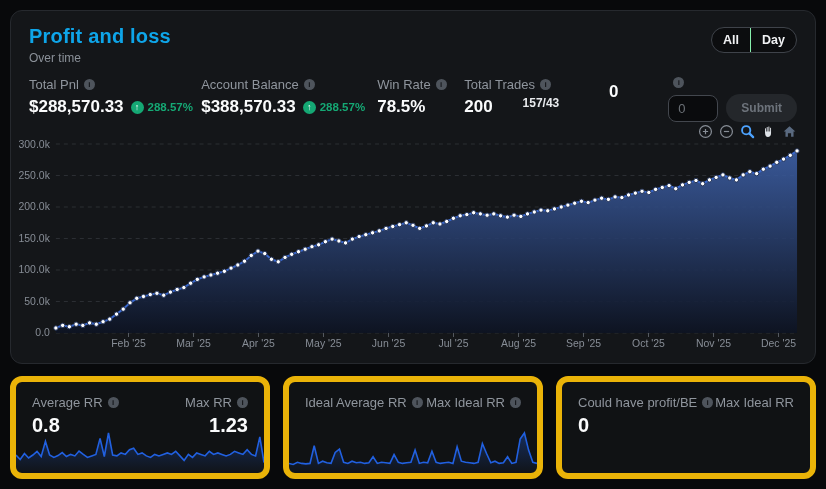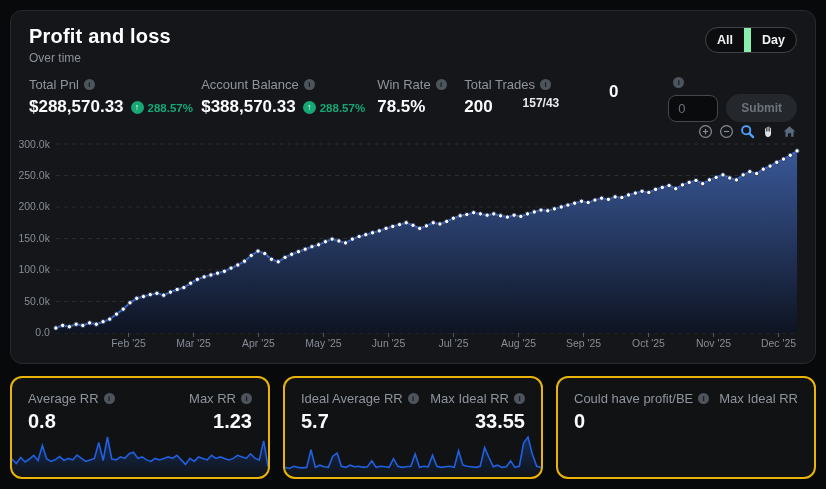--- a/index.html
+++ b/index.html
@@ -10,50 +10,50 @@
     font-family:"Liberation Sans", sans-serif;
   }
   .page { padding:10px; display:flex; flex-direction:column; gap:12px; }
 
   
   .main-card {
     background:#141619; border:1px solid #26292e; border-radius:12px;
     padding:14px 18px 0; position:relative; height:354px;
   }
   .head-row { display:flex; justify-content:space-between; align-items:flex-start; }
-  .title { font-size:20px; font-weight:800; color:#ffffff; letter-spacing:.2px; }
+  .title { font-size:20px; font-weight:800; color:#0ea5e9; letter-spacing:.2px; }
   .subtitle { font-size:12px; color:#8b9199; margin-top:3px; }
 
   .segmented {
     display:flex; border:1px solid #3f434a; border-radius:16px; overflow:hidden;
     background:#0c0d0f; margin-top:2px;
   }
   .segmented button {
     background:transparent; border:none; color:#f0f1f3; font-family:inherit;
     font-size:12.5px; font-weight:600; padding:5px 11px; cursor:pointer;
   }
-  .segmented button + button { border-left:7px solid #86efac; }
+  .segmented button + button { border-left:1px solid #86efac; }
 
   
   .stats-row { display:flex; margin-top:12px; }
   .stat-label-row { display:flex; align-items:center; font-size:13px; color:#8f959d; }
   .stat-value-row { display:flex; align-items:center; gap:7px; margin-top:5px; }
   .stat-value { font-size:17px; font-weight:700; color:#fafbfc; }
   .w1{width:180px}.w2{width:184px}.w3{width:91px}.w4{width:97px}.w5{width:114px}
   .w6{margin-left:auto}
   .center-val { justify-content:center; }
 
   .info {
     width:11px; height:11px; border-radius:50%; background:#4e545c; color:#14161a;
     font-size:8px; font-weight:700; display:inline-flex; align-items:center;
     justify-content:center; margin-left:5px; cursor:pointer; flex:none;
   }
   .info::after { content:"i"; }
 
-  .delta { display:inline-flex; align-items:flex-end; gap:4px; color:#15a874;
+  .delta { display:inline-flex; align-items:center; gap:4px; color:#15a874;
            font-size:11.5px; font-weight:700; }
   .delta-circle { width:13px; height:13px; border-radius:50%; background:#15a874;
            color:#fff; font-size:9px; display:inline-flex; align-items:center;
            justify-content:center; }
   .delta-circle::after { content:"\2191"; }
 
   .stat-detail { font-size:12px; font-weight:700; color:#e8eaed;
            position:relative; top:-4px; margin-left:16px; }
 
   .input-row { display:flex; gap:8px; margin-top:6px; align-items:center; }
@@ -82,21 +82,21 @@
   .ytick { fill:#878d96; font-size:10.5px; text-anchor:end;
            font-family:"Liberation Sans",sans-serif; }
   .xtick { fill:#878d96; font-size:10.5px; text-anchor:middle;
            font-family:"Liberation Sans",sans-serif; }
   .pnl-line { fill:none; stroke:#3968cf; stroke-width:2; }
   .marker { fill:#ffffff; stroke:#233358; stroke-width:1; }
 
   
   .cards-row { display:flex; gap:13px; }
   .mini-card {
-    flex:1; background:#101214; border:2px solid #eab308; border-radius:12px;
+    flex:1; background:#101214; border:6px solid #eab308; border-radius:12px;
     height:103px; position:relative; overflow:hidden; padding:13px 16px 17px;
   }
   .mini-head { display:flex; justify-content:space-between; align-items:center;
     font-size:13px; color:#8f959d; }
   .mini-label { display:inline-flex; align-items:center; }
   .mini-values { display:flex; justify-content:space-between; margin-top:4px;
     font-size:20px; font-weight:800; color:#fafbfc; }
   .spark { position:absolute; left:0; right:0; bottom:0; width:100%; height:46px; }
   .spark-line { fill:none; stroke:#2160e0; stroke-width:1.6;
     vector-effect:non-scaling-stroke; }
@@ -400,24 +400,20 @@
       <div class="mini-head">
         <span class="mini-label">
           <span>Ideal Average RR</span>
           <span class="info"></span>
         </span>
         <span class="mini-label">
           <span>Max Ideal RR</span>
           <span class="info"></span>
         </span>
       </div>
-      <div class="mini-values">
-        <span>5.7</span>
-        <span>33.55</span>
-      </div>
       <svg id="spark-2" class="spark" viewBox="0 0 262 46" preserveAspectRatio="none">
           <defs>
             <linearGradient id="sg-spark-2" x1="0" y1="0" x2="0" y2="1">
               <stop offset="0%" stop-color="#2160e0" stop-opacity="0.35"></stop>
               <stop offset="100%" stop-color="#2160e0" stop-opacity="0.02"></stop>
             </linearGradient>
           </defs>
           <path d="M0.0 36.4 L4.4 37.5 L8.9 35.3 L13.3 36.4 L17.8 36.9 L22.2 36.4 L26.6 18.7 L31.1 36.4 L35.5 34.2 L40.0 35.8 L44.4 36.4 L48.8 25.4 L53.3 22.0 L57.7 35.3 L62.2 36.4 L66.6 34.2 L71.1 35.8 L75.5 35.3 L79.9 36.4 L84.4 35.8 L88.8 29.8 L93.3 36.4 L97.7 35.3 L102.1 35.8 L106.6 36.4 L111.0 27.6 L115.5 35.3 L119.9 36.4 L124.3 35.8 L128.8 35.3 L133.2 23.1 L137.7 36.4 L142.1 35.3 L146.5 35.8 L151.0 24.3 L155.4 35.3 L159.9 36.4 L164.3 35.8 L168.7 35.3 L173.2 36.4 L177.6 19.8 L182.1 34.2 L186.5 35.3 L190.9 35.8 L195.4 36.4 L199.8 35.3 L204.3 16.5 L208.7 26.5 L213.2 35.8 L217.6 34.2 L222.0 36.4 L226.5 35.8 L230.9 29.8 L235.4 36.4 L239.8 35.3 L244.2 12.1 L248.7 6.0 L253.1 23.1 L257.6 35.3 L262.0 36.4 L 262 46 L 0 46 Z" fill="url(#sg-spark-2)"></path>
           <path class="spark-line" d="M0.0 36.4 L4.4 37.5 L8.9 35.3 L13.3 36.4 L17.8 36.9 L22.2 36.4 L26.6 18.7 L31.1 36.4 L35.5 34.2 L40.0 35.8 L44.4 36.4 L48.8 25.4 L53.3 22.0 L57.7 35.3 L62.2 36.4 L66.6 34.2 L71.1 35.8 L75.5 35.3 L79.9 36.4 L84.4 35.8 L88.8 29.8 L93.3 36.4 L97.7 35.3 L102.1 35.8 L106.6 36.4 L111.0 27.6 L115.5 35.3 L119.9 36.4 L124.3 35.8 L128.8 35.3 L133.2 23.1 L137.7 36.4 L142.1 35.3 L146.5 35.8 L151.0 24.3 L155.4 35.3 L159.9 36.4 L164.3 35.8 L168.7 35.3 L173.2 36.4 L177.6 19.8 L182.1 34.2 L186.5 35.3 L190.9 35.8 L195.4 36.4 L199.8 35.3 L204.3 16.5 L208.7 26.5 L213.2 35.8 L217.6 34.2 L222.0 36.4 L226.5 35.8 L230.9 29.8 L235.4 36.4 L239.8 35.3 L244.2 12.1 L248.7 6.0 L253.1 23.1 L257.6 35.3 L262.0 36.4"></path>
         </svg>

